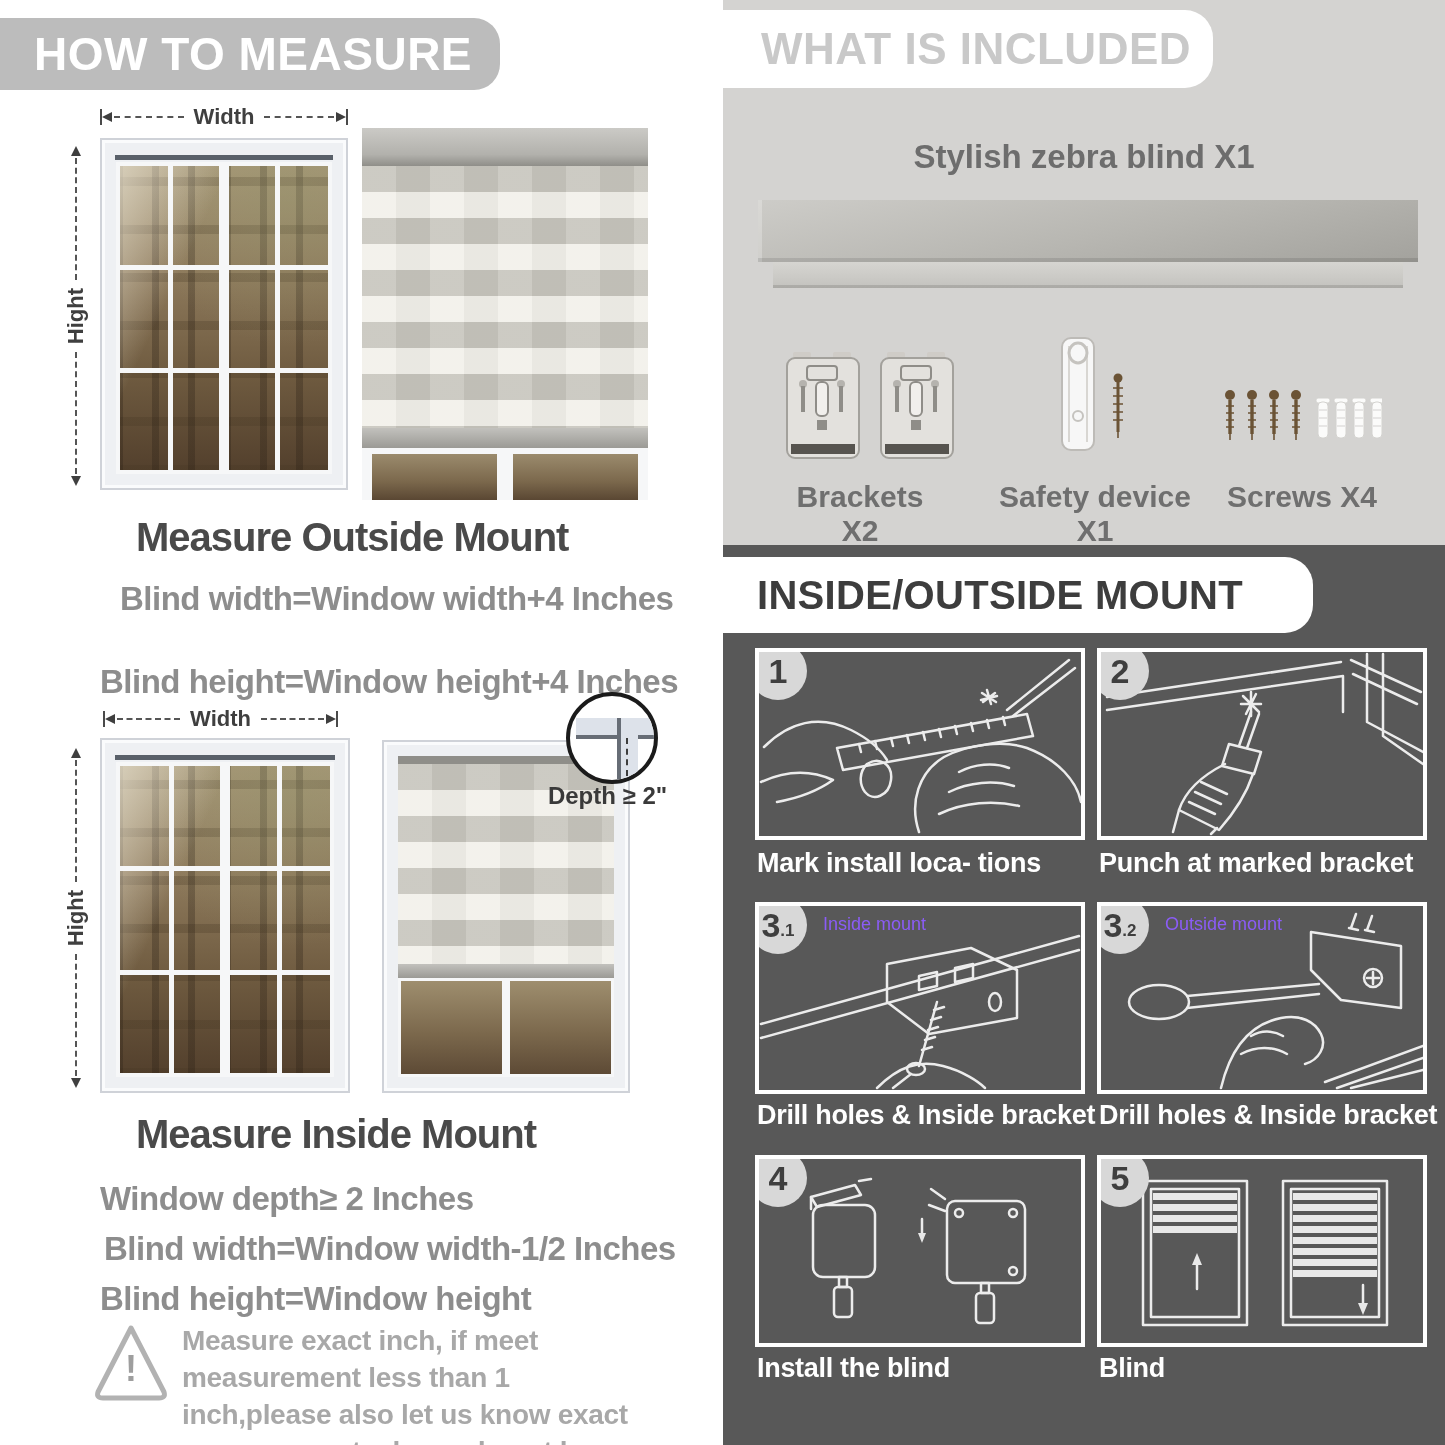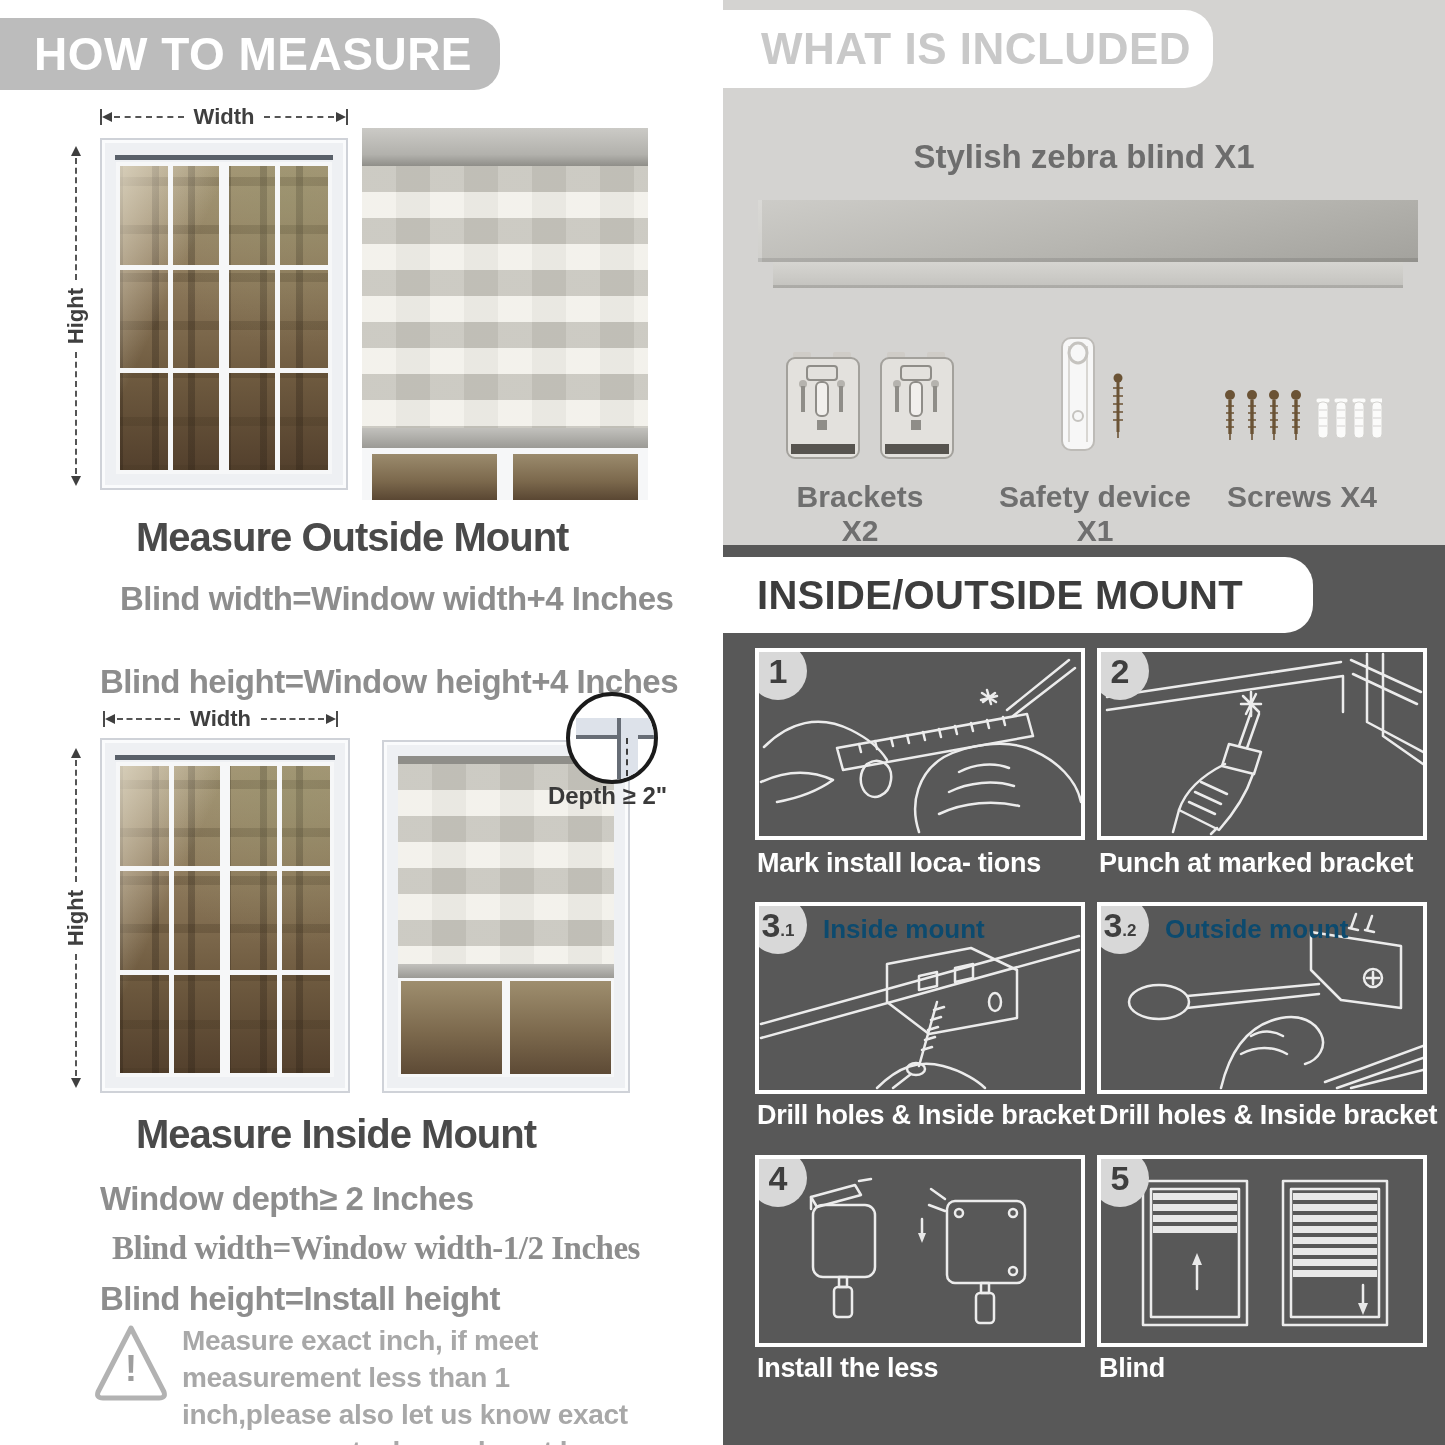--- a/index.html
+++ b/index.html
@@ -86,21 +86,21 @@
      background:linear-gradient(180deg,#d6d5d1,#c3c2be);box-shadow:inset 0 -3px 0 rgba(0,0,0,0.12);}
   .part-label{font-weight:bold;font-size:30px;color:#6f6f6f;text-align:center;}
 
   
   .panel{position:absolute;width:330px;height:192px;border:4px solid #fff;box-sizing:border-box;overflow:hidden;}
   .panel svg{position:absolute;left:0;top:0;}
   .badge{position:absolute;left:-10px;top:-10px;width:58px;height:58px;border-radius:50%;
      background:#d8d8d8;color:#3f3f3f;font-weight:bold;font-size:34px;
      display:flex;align-items:center;justify-content:center;z-index:3;}
   .badge .sub{font-size:17px;margin-top:12px;}
-  .panel-label{position:absolute;left:64px;top:8px;color:#0c4a6e;font-weight:bold;font-size:26px;z-index:3;}
+  .panel-label{position:absolute;left:64px;top:8px;color:#8b5cf6;font-weight:normal;font-size:18px;z-index:3;}
   .caption{position:absolute;width:340px;color:#fff;font-weight:bold;font-size:27px;letter-spacing:-0.3px;}
 
   .lineart{stroke:#ececec;stroke-width:2.5;fill:none;stroke-linecap:round;stroke-linejoin:round;}
   .lineart .fillw{fill:#e8e8e8;stroke:none;}
 </style>
 </head>
 <body>
 
 <div id="page">
 
@@ -191,22 +191,22 @@
 
   <div class="abs mag" style="left:566px;top:692px;">
     <div class="hbar"></div>
     <div class="vbar"></div>
     <div class="dline"></div>
   </div>
   <div class="abs depth-lbl" style="left:535px;top:782px;width:145px;text-align:center;">Depth ≥ 2"</div>
 
   <div class="abs sec-title" style="left:100px;top:1112px;">Measure Inside Mount</div>
   <div class="abs sec-line" style="left:100px;top:1180px;">Window depth≥ 2 Inches</div>
-  <div class="abs sec-line" style="left:112px;top:1230px;font-family:Liberation Serif, serif;">Blind width=Window width-1/2 Inches</div>
-  <div class="abs sec-line" style="left:100px;top:1280px;">Blind height=Install height</div>
+  <div class="abs sec-line" style="left:104px;top:1230px;">Blind width=Window width-1/2 Inches</div>
+  <div class="abs sec-line" style="left:100px;top:1280px;">Blind height=Window height</div>
 
   <div class="abs" style="left:93px;top:1322px;width:76px;height:80px;">
     <svg width="76" height="80" viewBox="0 0 76 80">
       <path d="M38 6 L71 70 Q73 76 66 76 L10 76 Q3 76 5 70 Z" fill="none" stroke="#b2b2b2" stroke-width="5" stroke-linejoin="round"></path>
     </svg>
     <div style="position:absolute;left:0;top:26px;width:76px;text-align:center;font-weight:bold;font-size:36px;color:#9e9e9e;">!</div>
   </div>
   <div class="abs warn-text" style="left:182px;top:1322px;">Measure exact inch, if meet measurement less than 1 inch,please also let us know exact measurement, please do not leave it</div>
 
   <div class="abs right-top"></div>
@@ -410,21 +410,21 @@
         <polygon class="fillw" points="159,74 167,74 163,84"></polygon>
       <rect x="188" y="42" width="78" height="82" rx="8"></rect>
       <path d="M186,40 L172,30 M186,52 L170,46"></path>
       <circle cx="200" cy="54" r="4"></circle>
         <circle cx="254" cy="54" r="4"></circle>
         <circle cx="254" cy="112" r="4"></circle>
       <rect x="222" y="124" width="8" height="10"></rect>
       <rect x="217" y="134" width="18" height="30" rx="4"></rect>
     </svg>
   </div>
-  <div class="caption" style="left:757px;top:1353px;">Install the less</div>
+  <div class="caption" style="left:757px;top:1353px;">Install the blind</div>
 
   <div class="panel" style="left:1097px;top:1155px;">
     <div class="badge">
         <span>5</span>
       </div>
     <svg width="322" height="184" viewBox="0 0 322 184" class="lineart">
       <rect x="42" y="22" width="104" height="144"></rect>
       <rect x="50" y="30" width="88" height="128"></rect>
       <g class="fillw">
         <rect x="52" y="34" width="84" height="7"></rect>

